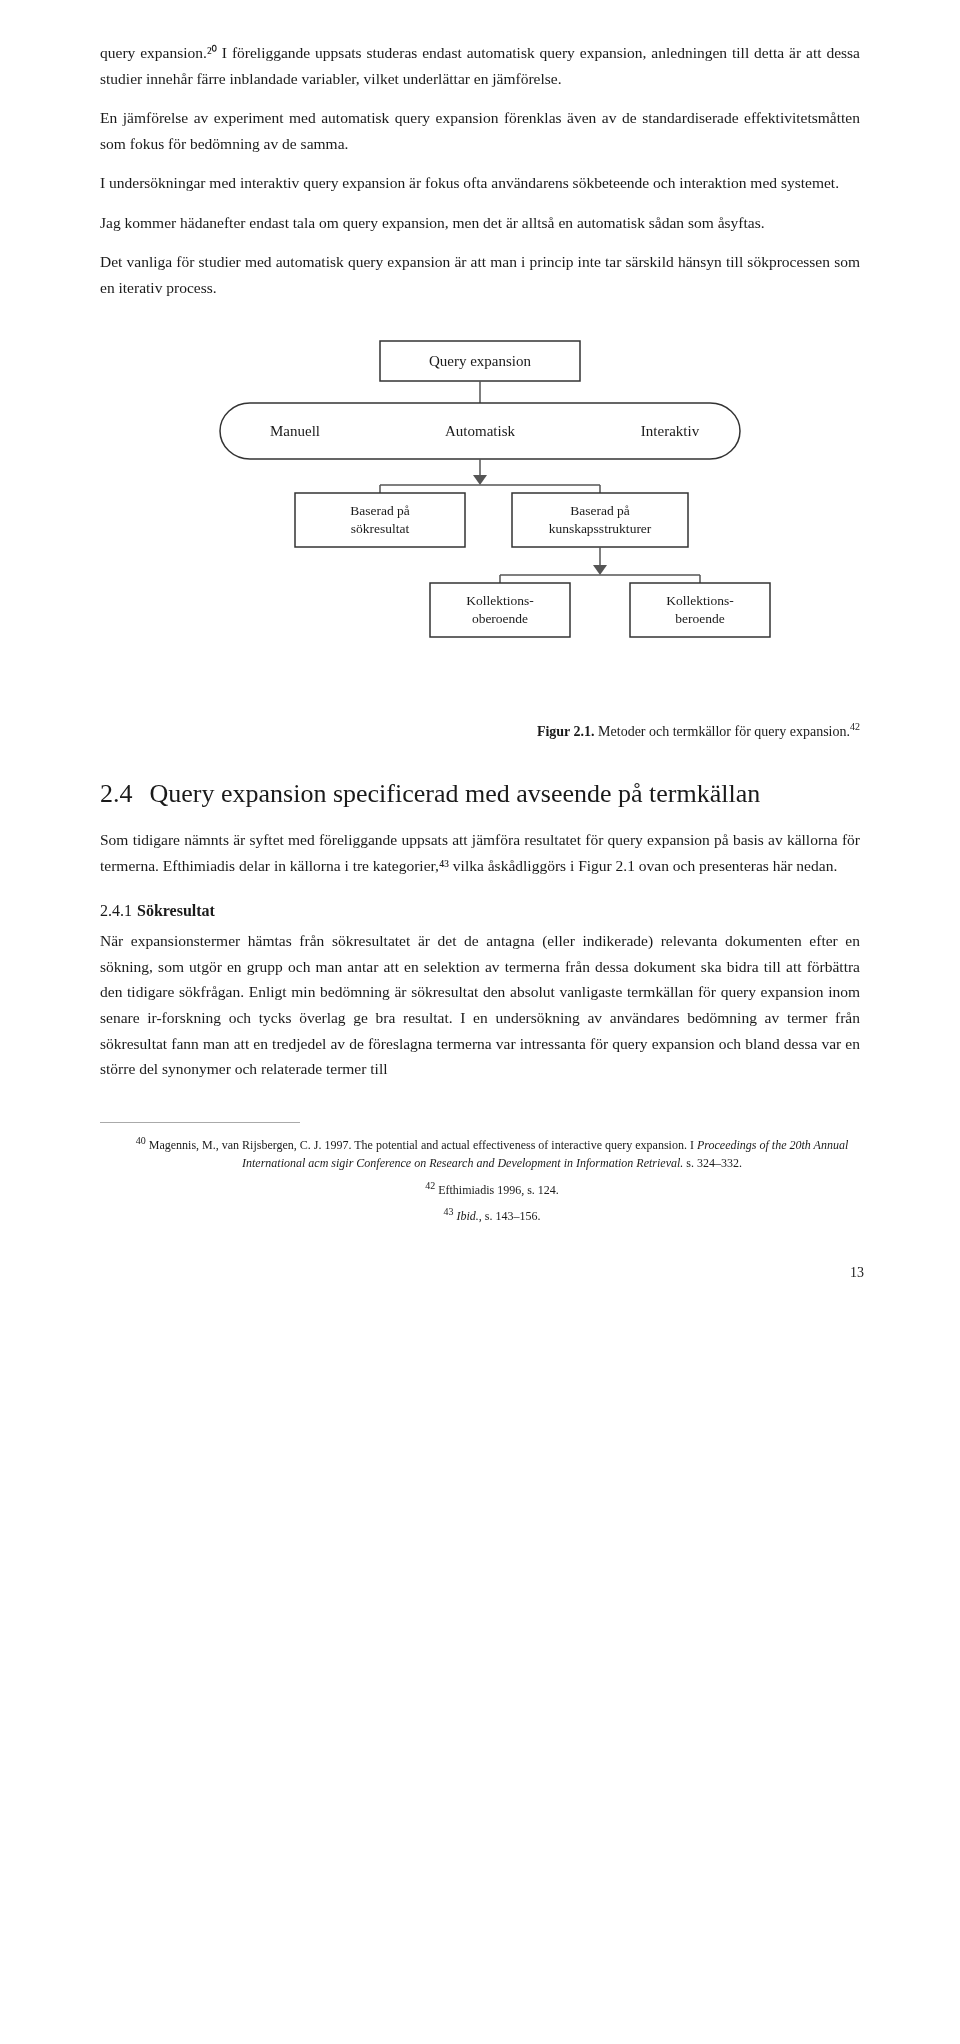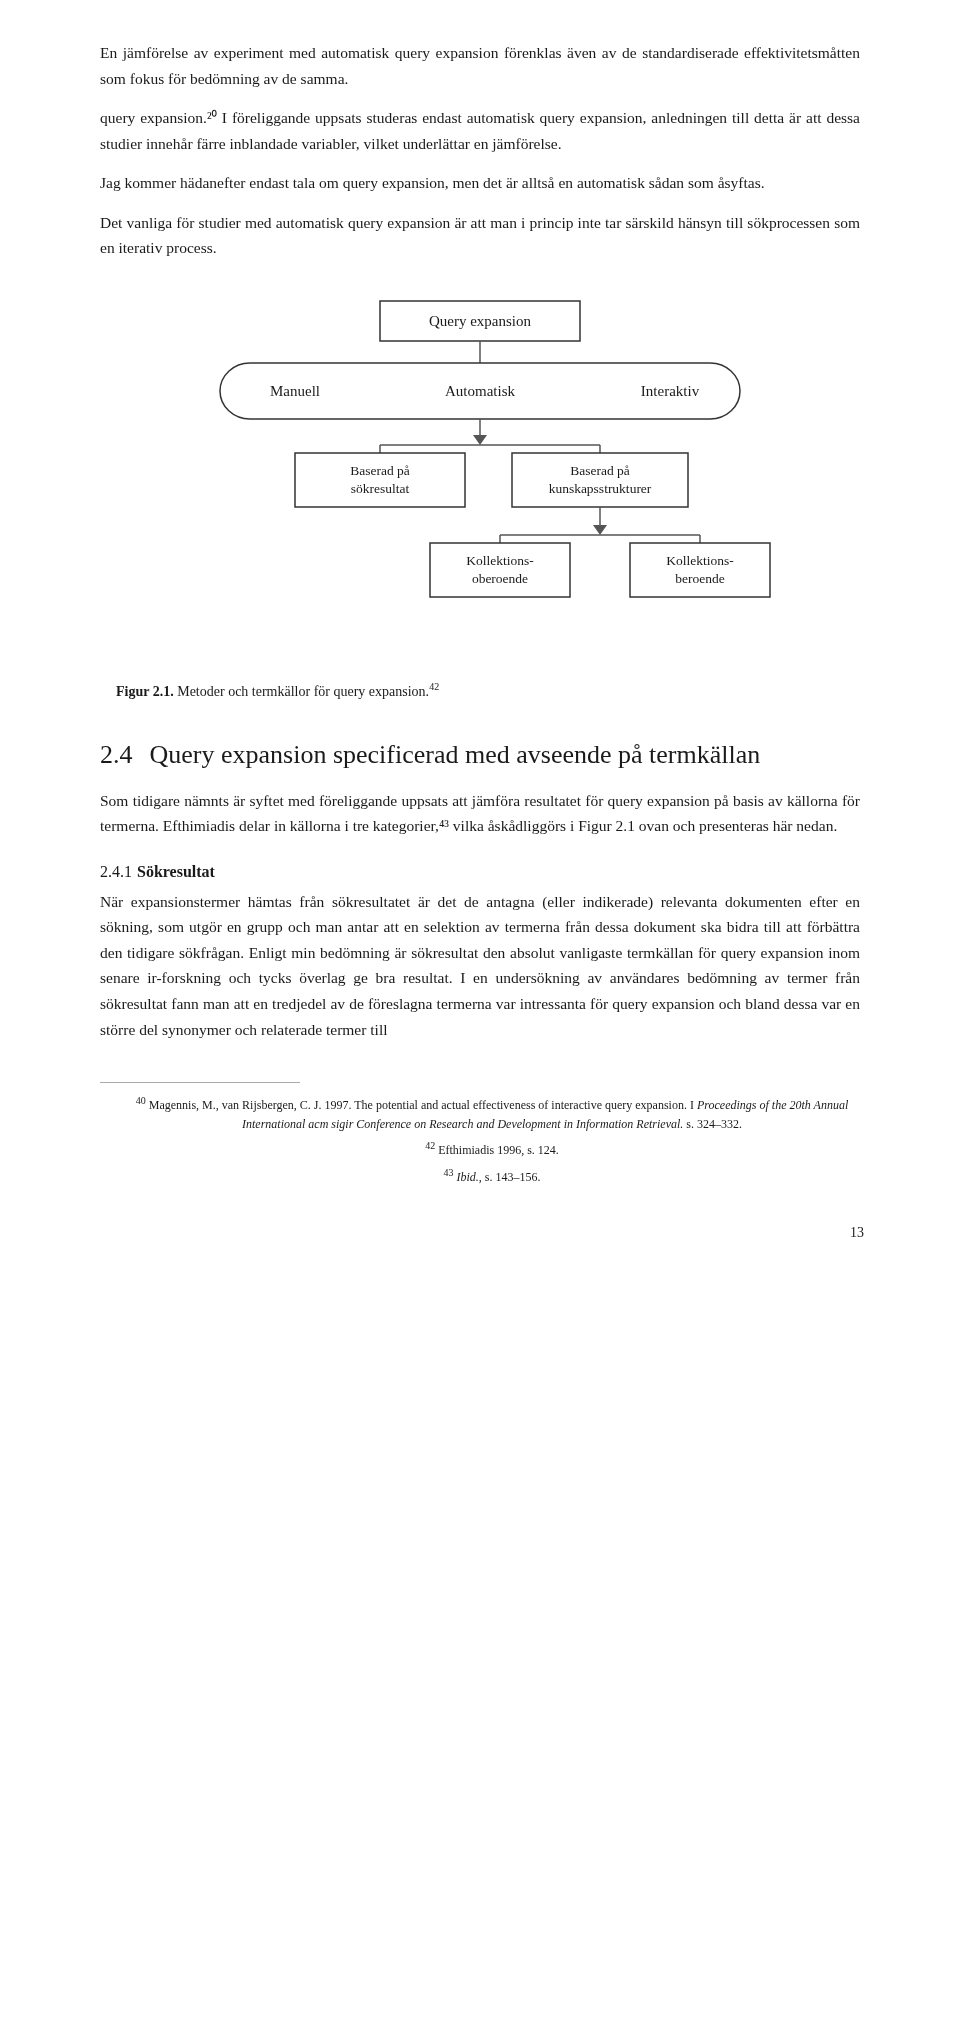--- a/index.html
+++ b/index.html
@@ -29,21 +29,21 @@
 
     
     .tree-svg-container {
       width: 100%;
       display: flex;
       justify-content: center;
       margin: 30px 0 10px 0;
     }
 
     .fig-caption {
-      text-align: left;
+      text-align: right;
       font-size: 14px;
       margin: 8px 0 36px 16px;
     }
 
     .fig-caption strong {
       font-weight: bold;
     }
 
     .section-heading {
       font-size: 26px;
@@ -99,27 +99,30 @@
       font-size: 10px;
       vertical-align: super;
     }
   </style>
 </head>
 <body>
 
 <div class="page">
 
   <p class="body-text">
+    <span>query expansion.²⁰ I föreliggande uppsats studeras endast automatisk query expansion, anledningen till detta är att dessa studier innehår färre inblandade variabler, vilket underlättar en jämförelse.</span>
+  </p>
+
+  <p class="body-text">
     <span>En jämförelse av experiment med automatisk query expansion förenklas även av de standardiserade effektivitetsmåtten som fokus för bedömning av de samma.</span>
   </p>
 
   <p class="body-text">
-    <span>query expansion.²⁰ I föreliggande uppsats studeras endast automatisk query expansion, anledningen till detta är att dessa studier innehår färre inblandade variabler, vilket underlättar en jämförelse.</span>
-  </p>
-
+    <span>I undersökningar med interaktiv query expansion är fokus ofta användarens sökbeteende och interaktion med systemet.</span>
+  </p>
 
   <p class="body-text">
     <span>Jag kommer hädanefter endast tala om query expansion, men det är alltså en automatisk sådan som åsyftas.</span>
   </p>
 
   <p class="body-text">
     <span>Det vanliga för studier med automatisk query expansion är att man i princip inte tar särskild hänsyn till sökprocessen som en iterativ process.</span>
   </p>
 
   <div class="tree-svg-container">

